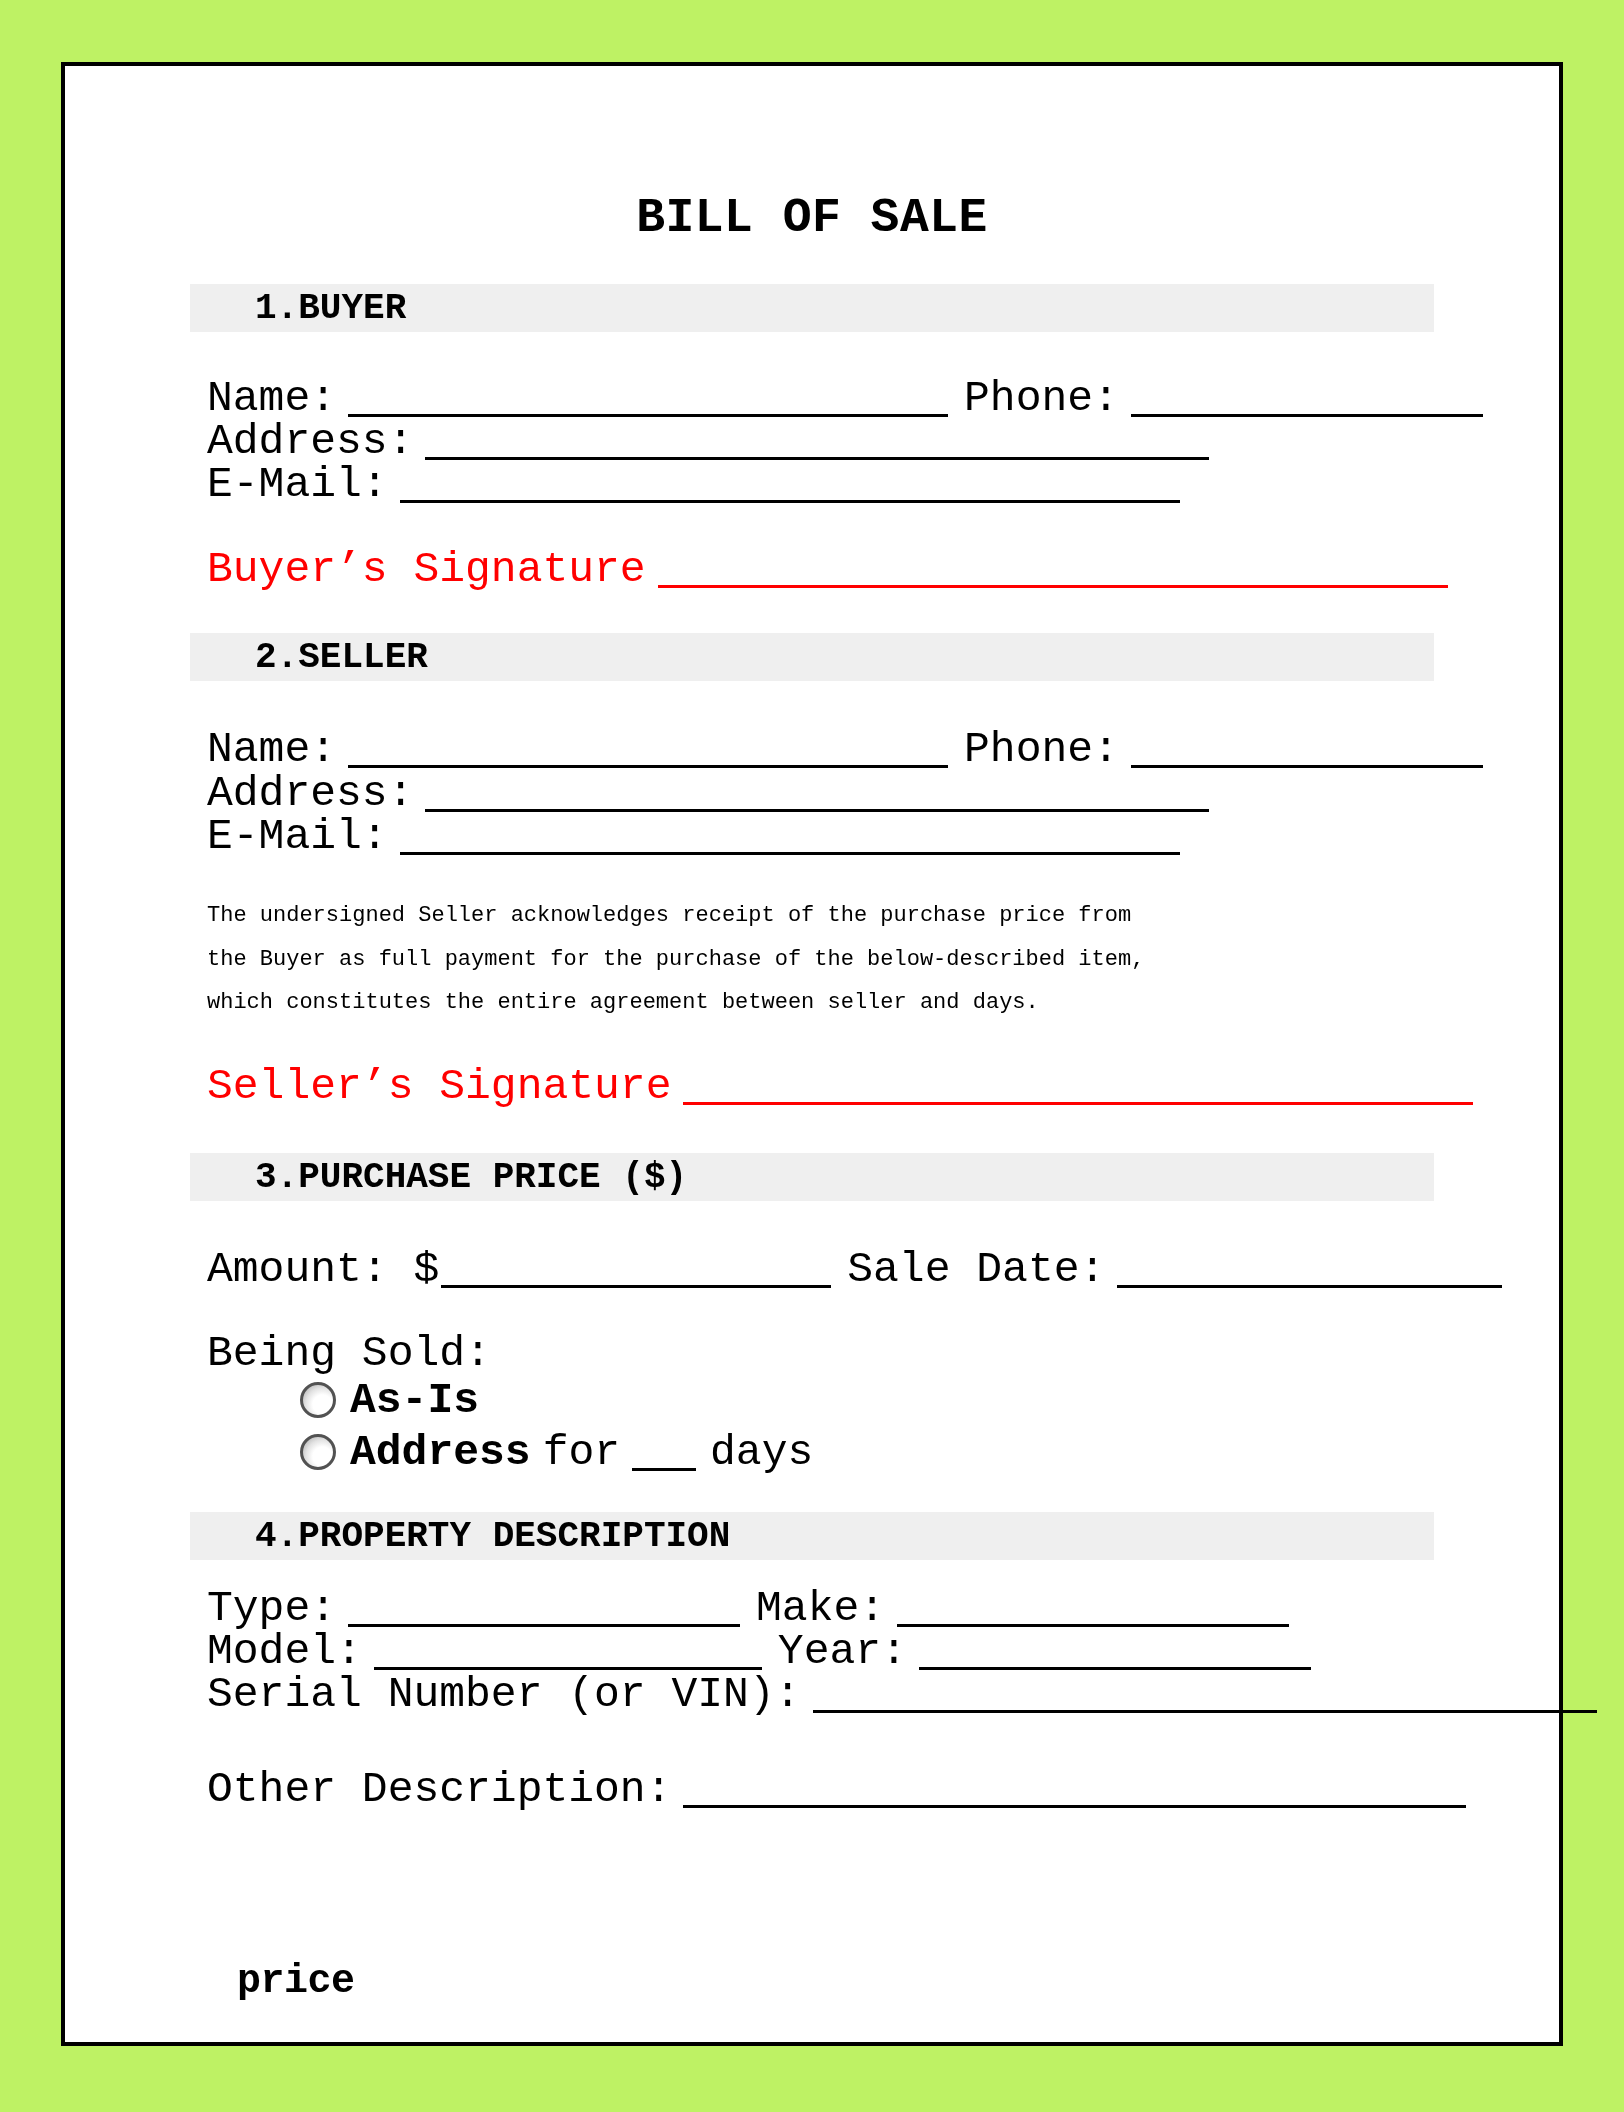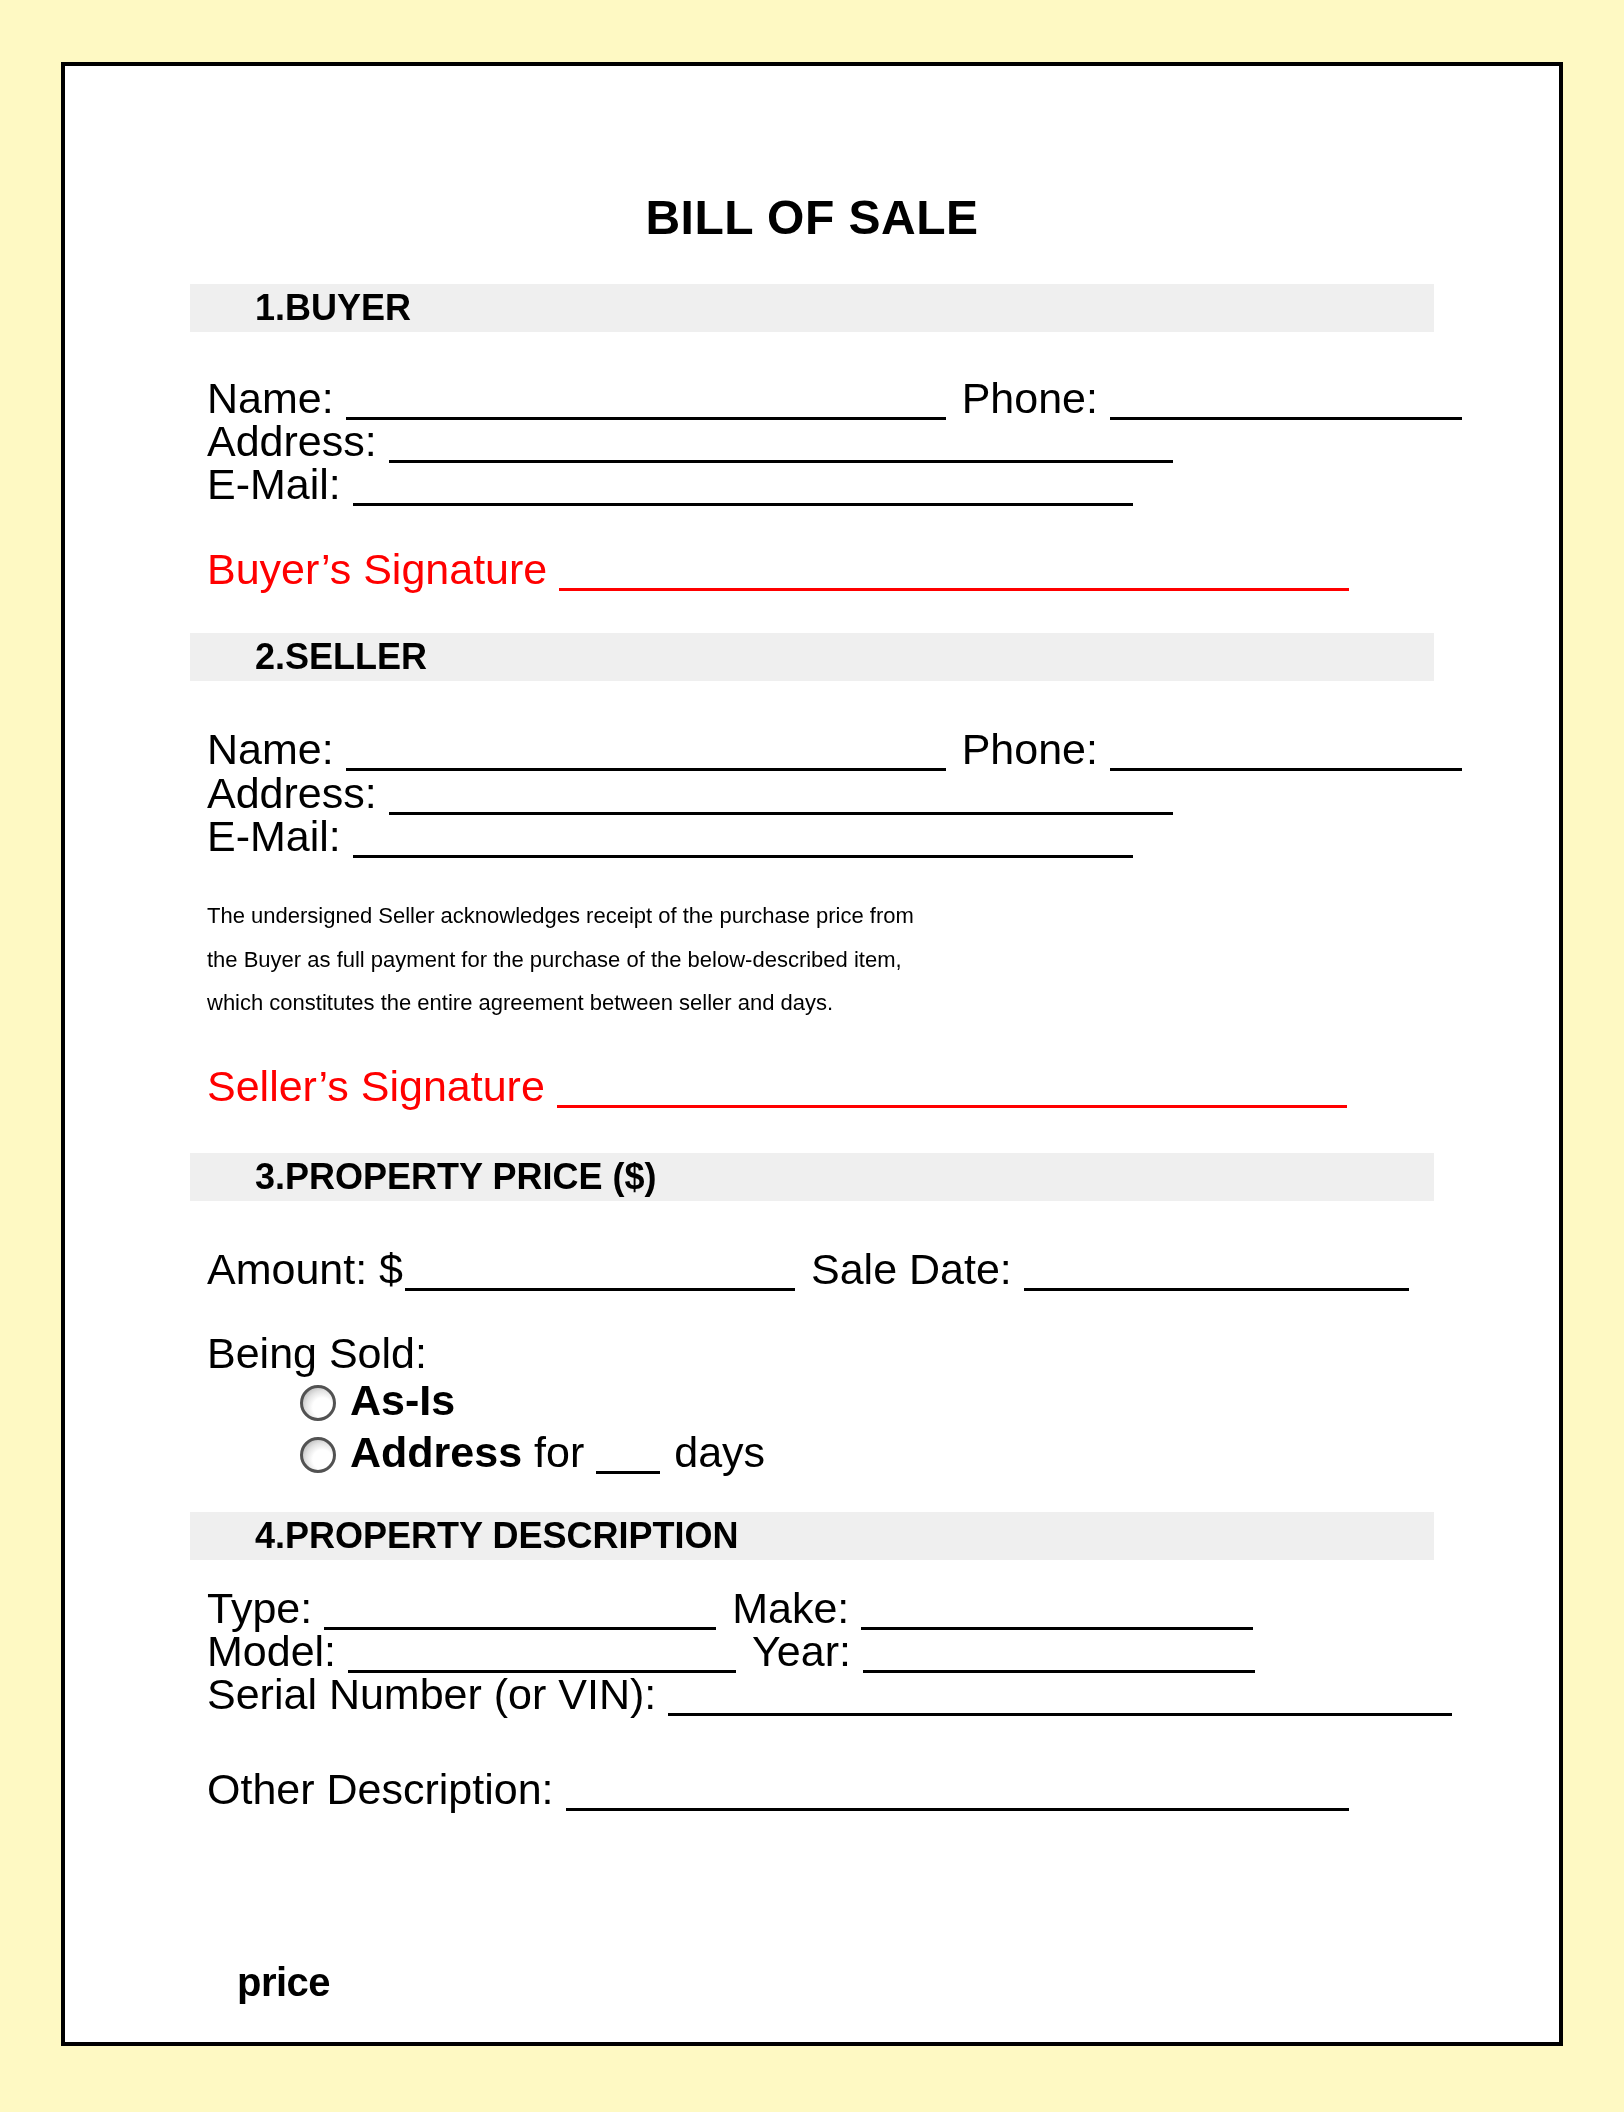--- a/index.html
+++ b/index.html
@@ -1,20 +1,20 @@
 <!DOCTYPE html>
 <html><head>
 <meta charset="utf-8">
 <style>
   html,body{margin:0;padding:0;background:#ffffff;}
   #page{
     position:relative;
     width:1624px;height:2112px;
-    background:#fef9c3;
-    font-family:Liberation Sans, sans-serif;
+    background:#bef264;
+    font-family:Liberation Mono, monospace;
     color:#000;
     overflow:hidden;
   }
   .sheet{
     position:absolute;left:61px;top:62px;
     width:1494px;height:1976px;
     border:4px solid #000;
     background:#fff;
   }
   .title{
@@ -115,21 +115,21 @@
     <div>the Buyer as full payment for the purchase of the below-described item,</div>
     <div>which constitutes the entire agreement between seller and days.</div>
   </div>
 
   <div class="row" style="top:1065px">
     <span class="red">Seller’s Signature</span><span class="fill redline w790"></span>
   </div>
 
   <div class="bar bar3">
     <span class="num">3.</span>
-    <span class="ttl">PROPERTY PRICE ($)</span>
+    <span class="ttl">PURCHASE PRICE ($)</span>
   </div>
 
   <div class="row" style="top:1248px">
     <span>Amount: $</span><span class="fill w390 tight"></span><span class="gap">Sale Date:</span><span class="fill w385"></span>
   </div>
 
   <div class="row" style="top:1332px">
     <span>Being Sold:</span>
   </div>
 

